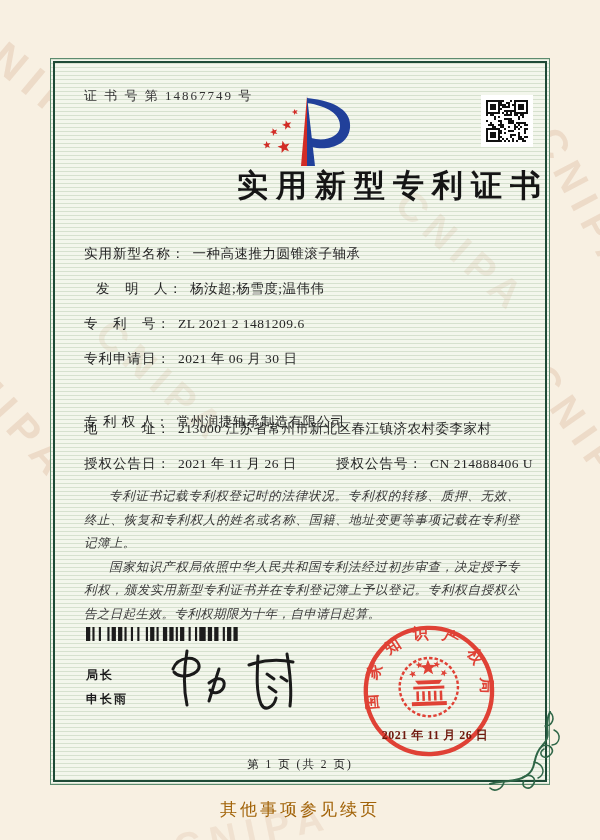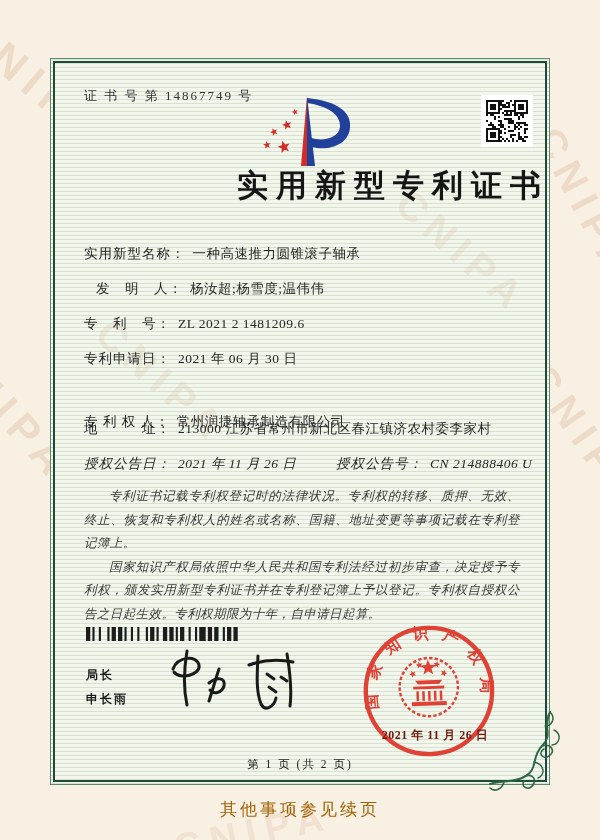--- a/index.html
+++ b/index.html
@@ -254,21 +254,21 @@
     </div>
     <div class="field" style="top:291px;">
       <span class="lbl">专利申请日：</span><span class="val">2021 年 06 月 30 日</span>
     </div>
     <div class="field" style="top:313px;margin-top:41px;">
       <span class="lbl">专 利 权 人：</span><span class="val">常州润捷轴承制造有限公司</span>
     </div>
     <div class="field" style="top:361px;">
       <span class="lbl">地　　　址：</span><span class="val">213000 江苏省常州市新北区春江镇济农村委李家村</span>
     </div>
-    <div class="field" style="top:396px;font-style:italic;">
+    <div class="field" style="top:396px;">
       <span class="lbl">授权公告日：</span><span class="val">2021 年 11 月 26 日</span>
       <span class="grant-no-group">
         <span class="lbl">授权公告号：</span><span class="val">CN 214888406 U</span>
       </span>
     </div>
 
     <div class="paras">
       <p>专利证书记载专利权登记时的法律状况。专利权的转移、质押、无效、终止、恢复和专利权人的姓名或名称、国籍、地址变更等事项记载在专利登记簿上。</p>
       <p>国家知识产权局依照中华人民共和国专利法经过初步审查，决定授予专利权，颁发实用新型专利证书并在专利登记簿上予以登记。专利权自授权公告之日起生效。专利权期限为十年，自申请日起算。</p>
     </div>

